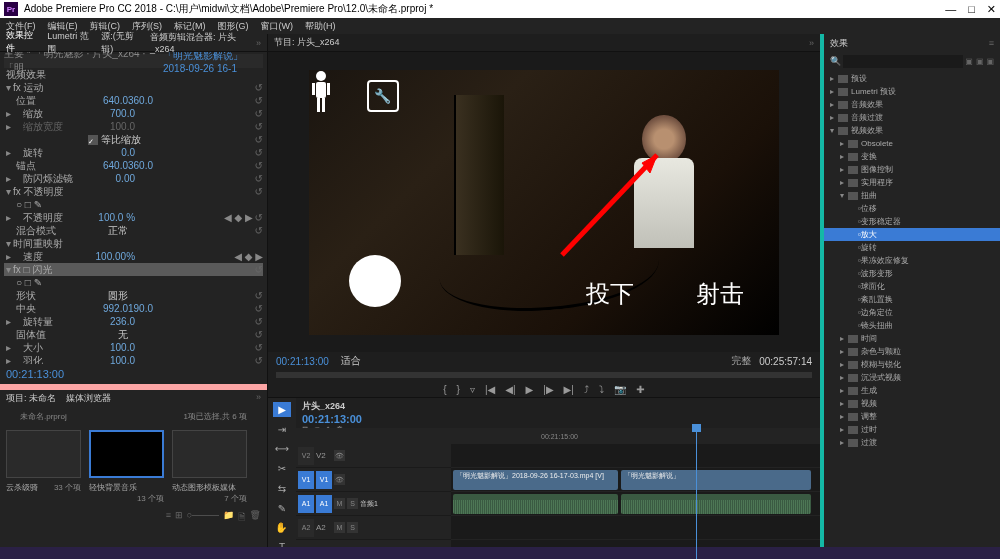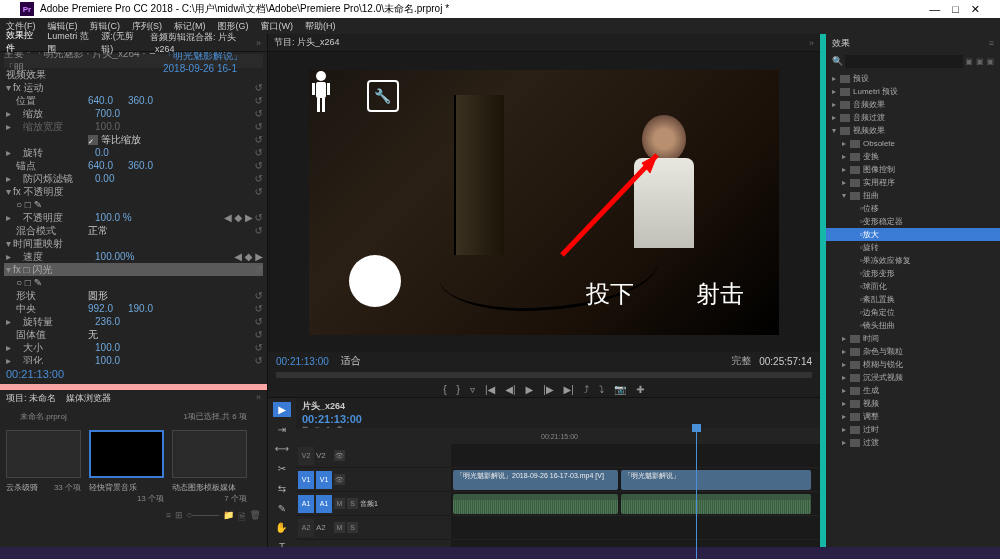--- a/index.html
+++ b/index.html
@@ -1,31 +1,31 @@
 <!DOCTYPE html>
 <html><head>
 <meta charset="utf-8">
 <style>
 * { margin: 0; padding: 0; box-sizing: border-box; font-family: "Microsoft YaHei", Arial, sans-serif; }
 body { width: 1000px; height: 559px; background: #1e1e1e; color: #ccc; font-size: 9px; overflow: hidden; position: relative; }
-.titlebar { height: 18px; background: #fff; color: #000; display: flex; align-items: center; padding: 0 20px; font-size: 10px; }
+.titlebar { height: 18px; background: #fff; color: #000; display: flex; align-items: center; padding: 0 4px; font-size: 10px; }
 .titlebar .pr-icon { width: 14px; height: 14px; background: #2a0045; color: #d080ff; font-weight: bold; font-size: 8px; display: flex; align-items: center; justify-content: center; margin-right: 6px; }
 .titlebar .win-controls { margin-left: auto; display: flex; gap: 12px; font-size: 11px; }
 .menubar { height: 16px; background: #232323; display: flex; align-items: center; padding: 0 6px; gap: 12px; font-size: 9px; color: #ccc; }
 .workspace { display: flex; height: 525px; }
 .left-panel { width: 268px; background: #232323; display: flex; flex-direction: column; border-right: 1px solid #111; }
 .tab-row { height: 18px; display: flex; align-items: center; gap: 10px; padding: 0 6px; border-bottom: 1px solid #111; font-size: 9px; }
 .tab-row .active { color: #fff; border-bottom: 1px solid #3a7bd5; }
 .effect-controls { flex: 1; overflow: hidden; padding: 2px 4px; font-size: 10px; }
 .ec-header { display: flex; height: 14px; align-items: center; background: #2a2a2a; }
 .ec-header .src { flex: 1; color: #888; }
 .ec-row { display: flex; align-items: center; height: 13px; padding-left: 2px; }
 .ec-row .lbl { width: 82px; color: #aaa; }
 .ec-row .lbl.indent1 { padding-left: 10px; }
-.ec-row .val { color: #6fa8dc; width: 40px; }
+.ec-row .val { color: #6fa8dc; width: 40px; text-align: right; }
 .ec-row .val2 { color: #6fa8dc; width: 40px; }
 .ec-row .icons { margin-left: auto; display: flex; gap: 2px; color: #666; }
 .ec-row.highlight { background: #5a5a5a; }
 .ec-arrow { color: #888; margin-right: 2px; }
 .ec-kf { color: #888; }
 .ec-checkbox { width: 10px; height: 10px; background: #555; margin-right: 3px; }
 .ec-checkbox.checked::after { content: "✓"; color: #fff; font-size: 7px; }
 .tc-display { color: #4a90d9; font-size: 11px; padding: 4px 6px; }
 .proj-panel { height: 175px; border-top: 6px solid #fca5a5; display: flex; flex-direction: column; }
 .proj-tabs { display: flex; gap: 10px; padding: 2px 6px; font-size: 9px; }
@@ -87,21 +87,21 @@
 .tl-track-head .tag.off { background: #2a2a2a; color: #888; }
 .tl-track-head .tname { width: 16px; color: #999; }
 .tl-track-head .tbtn { width: 11px; height: 11px; background: #333; color: #888; font-size: 7px; display: flex; align-items: center; justify-content: center; }
 .tl-track-content { flex: 1; background: #1a1a1a; position: relative; }
 .tl-track-lane { height: 24px; border-bottom: 1px solid #232323; position: relative; }
 .tl-clip { position: absolute; height: 20px; top: 2px; border-radius: 2px; font-size: 7px; color: #eee; padding: 1px 3px; overflow: hidden; white-space: nowrap; }
 .tl-clip.video { background: #4a6a8a; }
 .tl-clip.audio { background: #3a5a42; }
 .tl-clip.audio .wave { position: absolute; inset: 6px 0 0 0; background: repeating-linear-gradient(90deg, #5a8a62 0 1px, transparent 1px 2px); opacity: 0.6; }
 
-.right-panel { width: 180px; background: #232323; border-left: 6px solid #14b8a6; display: flex; flex-direction: column; }
+.right-panel { width: 180px; background: #232323; border-left: 4px solid #14b8a6; display: flex; flex-direction: column; }
 .rp-tabs { height: 18px; display: flex; align-items: center; padding: 0 6px; font-size: 9px; }
 .rp-search { height: 18px; padding: 0 6px; display: flex; align-items: center; gap: 2px; }
 .rp-search input { flex: 1; background: #1a1a1a; border: none; color: #ccc; font-size: 8px; padding: 2px; }
 .rp-icons { display: flex; gap: 3px; color: #666; font-size: 8px; }
 .rp-tree { flex: 1; overflow: auto; font-size: 8px; padding: 2px 0; }
 .rp-item { display: flex; align-items: center; height: 13px; padding-left: 6px; color: #aaa; }
 .rp-item .arr { width: 8px; color: #888; }
 .rp-item .fold { width: 10px; height: 8px; background: #555; margin-right: 3px; }
 .rp-item.l1 { padding-left: 16px; }
 .rp-item.l2 { padding-left: 26px; }

